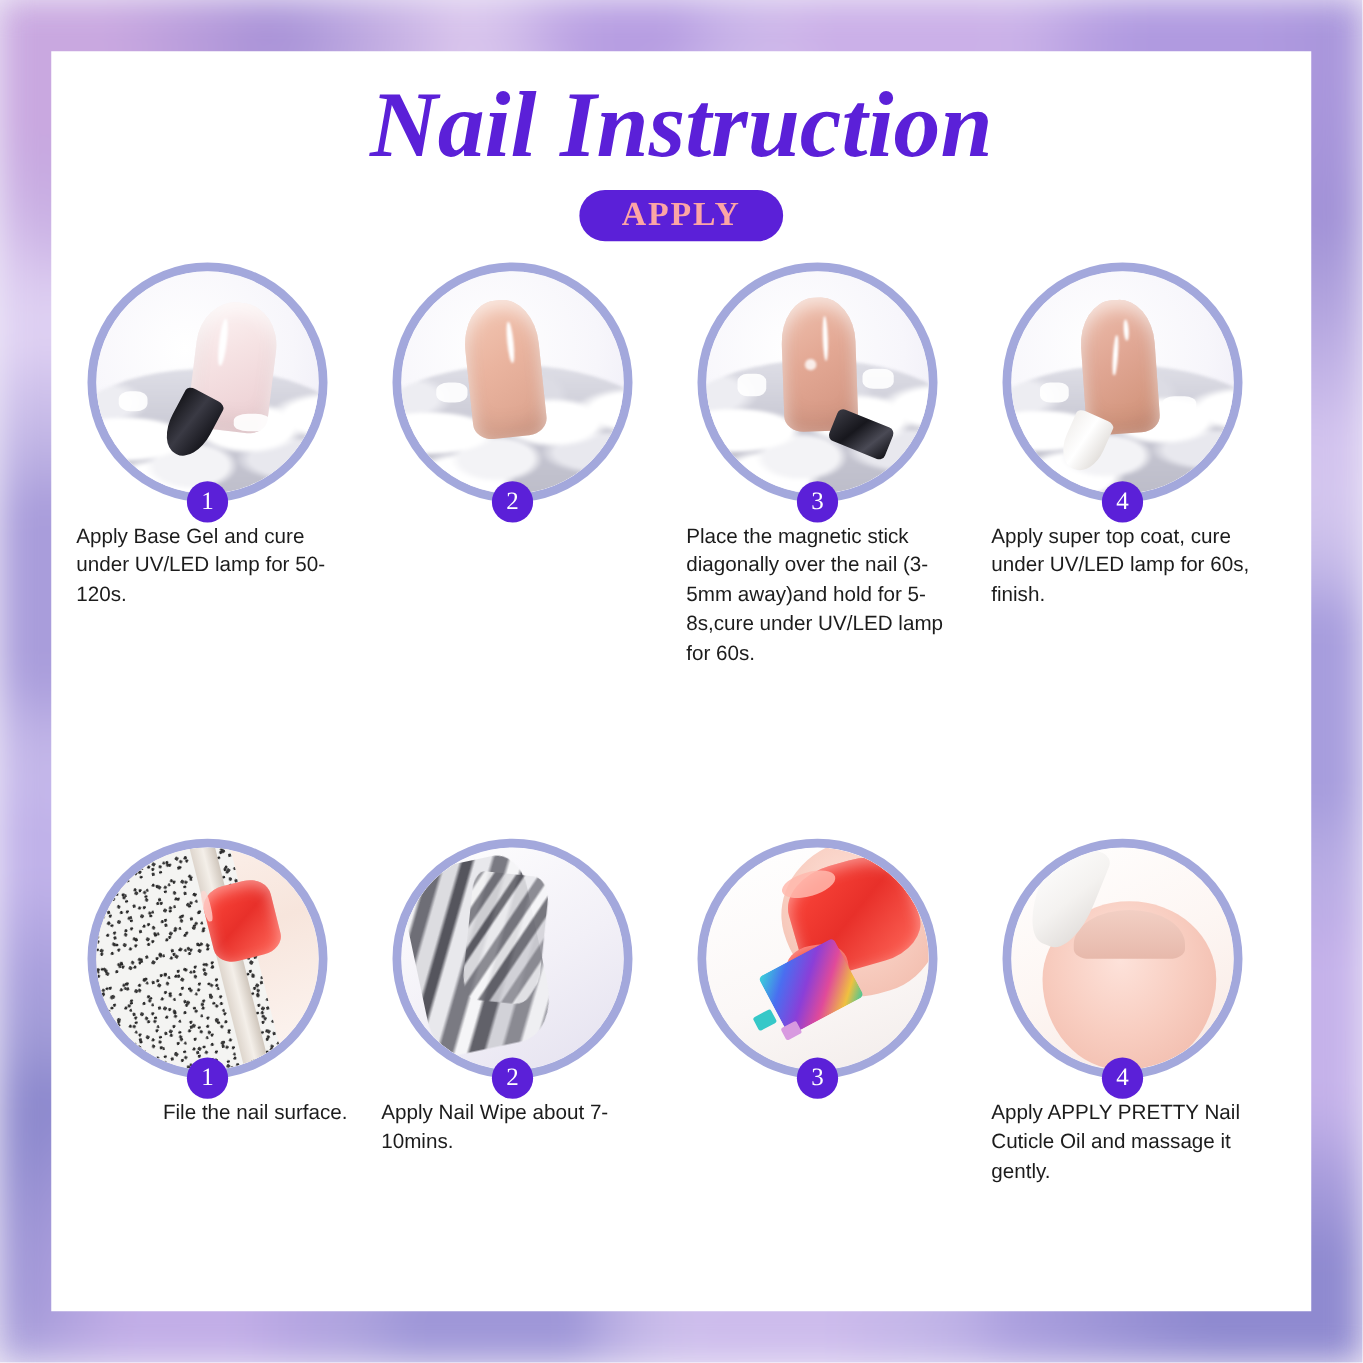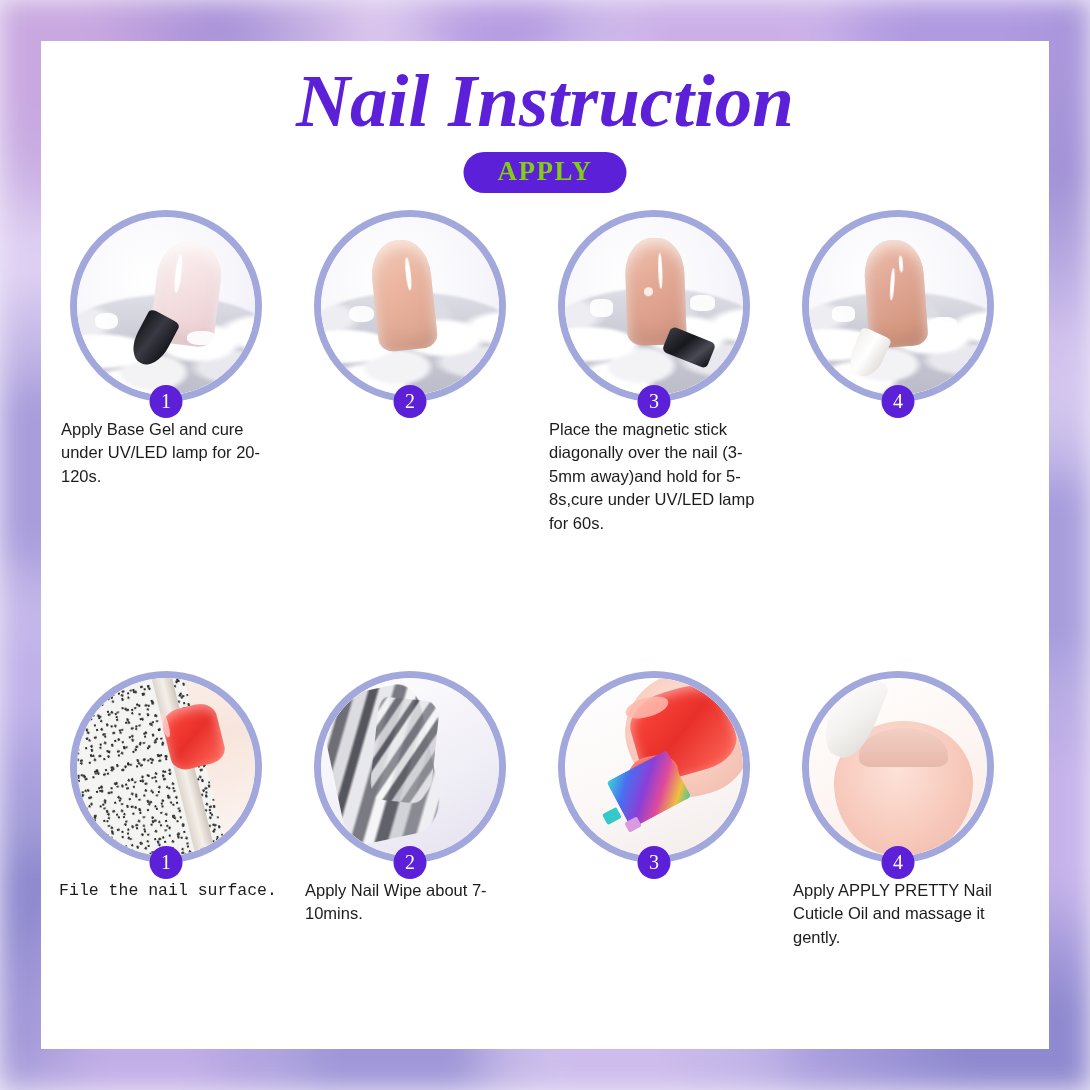--- a/index.html
+++ b/index.html
@@ -57,21 +57,21 @@
     font-size: 75px;
     letter-spacing: 0px;
     color: #5b20d8;
     white-space: nowrap;
   }
   .badge {
     position: absolute;
     left: 50%;
     transform: translateX(-50%);
     background: #5b20d8;
-    color: #84cc16;
+    color: #fca5a5;
     border-radius: 22px;
     font-family: "Liberation Serif", serif;
     font-weight: bold;
     font-size: 27px;
     letter-spacing: 1.5px;
     padding: 6px 34px 8px;
     line-height: 1;
     text-align: center;
   }
   .badge.apply  { top: 111px; }
@@ -117,21 +117,21 @@
   .caption {
     position: absolute;
     top: 208px;
     left: -9px;
     width: 215px;
     font-size: 16.5px;
     line-height: 1.42;
     color: #1c1c1c;
     font-family: "Liberation Sans", sans-serif;
   }
-  .caption.center { text-align: center; left: -12px; width: 220px; font-family: Liberation Mono, monospace; }
+  .caption.center { text-align: right; left: -12px; width: 220px; }
 
   
   .bgwhite { position:absolute; inset:0; background:
       radial-gradient(circle at 40% 35%, #ffffff 0%, #f7f6fb 55%, #eae8f4 100%); }
 
   
   .crystals { position:absolute; width:150%; height:75%; left:-25%; bottom:-6%;
     background:
       radial-gradient(ellipse at 25% 45%, #ffffff 0 16%, transparent 19%),
       radial-gradient(ellipse at 45% 62%, #f3f3f6 0 14%, transparent 18%),
@@ -254,21 +254,21 @@
                    transform:rotate(7deg);">
                 <div class="shine" style="left:28%; top:14%; width:9%; height:36%;"></div>
               </div>
               <div class="brush-black" style="left:33%; top:54%; width:19%; height:30%; transform:rotate(28deg);"></div>
               <div class="crystal-facet" style="left:10%; top:54%; width:13%; height:9%; border-radius:40%;"></div>
               <div class="crystal-facet" style="left:62%; top:64%; width:16%; height:8%; border-radius:40%;"></div>
             </div>
           </div>
           <div class="num">1</div>
         </div>
-        <div class="caption">Apply Base Gel and cure under UV/LED lamp for 20-120s.</div>
+        <div class="caption">Apply Base Gel and cure under UV/LED lamp for 50-120s.</div>
       </div>
 
       <div class="step" style="left:273px;">
         <div class="circle-wrap">
           <div class="circle">
             <div class="photo">
               <div class="bgwhite"></div>
               <div class="crystals" style="bottom:-10%; height:68%;"></div>
               <div class="nail" style="left:30%; top:13%; width:33%; height:62%;
                    background:linear-gradient(150deg,#f4c9b6 0%,#eab49f 45%,#dfa792 80%,#d39a86 100%);
@@ -317,20 +317,21 @@
                 <div class="shine" style="left:60%; top:15%; width:7%; height:16%;"></div>
                 <div class="shine" style="left:42%; top:26%; width:6%; height:30%; transform:rotate(8deg);"></div>
               </div>
               <div class="brush-white" style="left:24%; top:64%; width:18%; height:26%; transform:rotate(24deg);"></div>
               <div class="crystal-facet" style="left:13%; top:50%; width:13%; height:9%; border-radius:35%;"></div>
               <div class="crystal-facet" style="left:68%; top:56%; width:15%; height:9%; border-radius:35%;"></div>
             </div>
           </div>
           <div class="num">4</div>
         </div>
+        <div class="caption">Apply super top coat, cure under UV/LED lamp for 60s, finish.</div>
       </div>
 
     </div>
 
 
     <div class="row r2">
 
       <div class="step" style="left:29px;">
         <div class="circle-wrap">
           <div class="circle">

